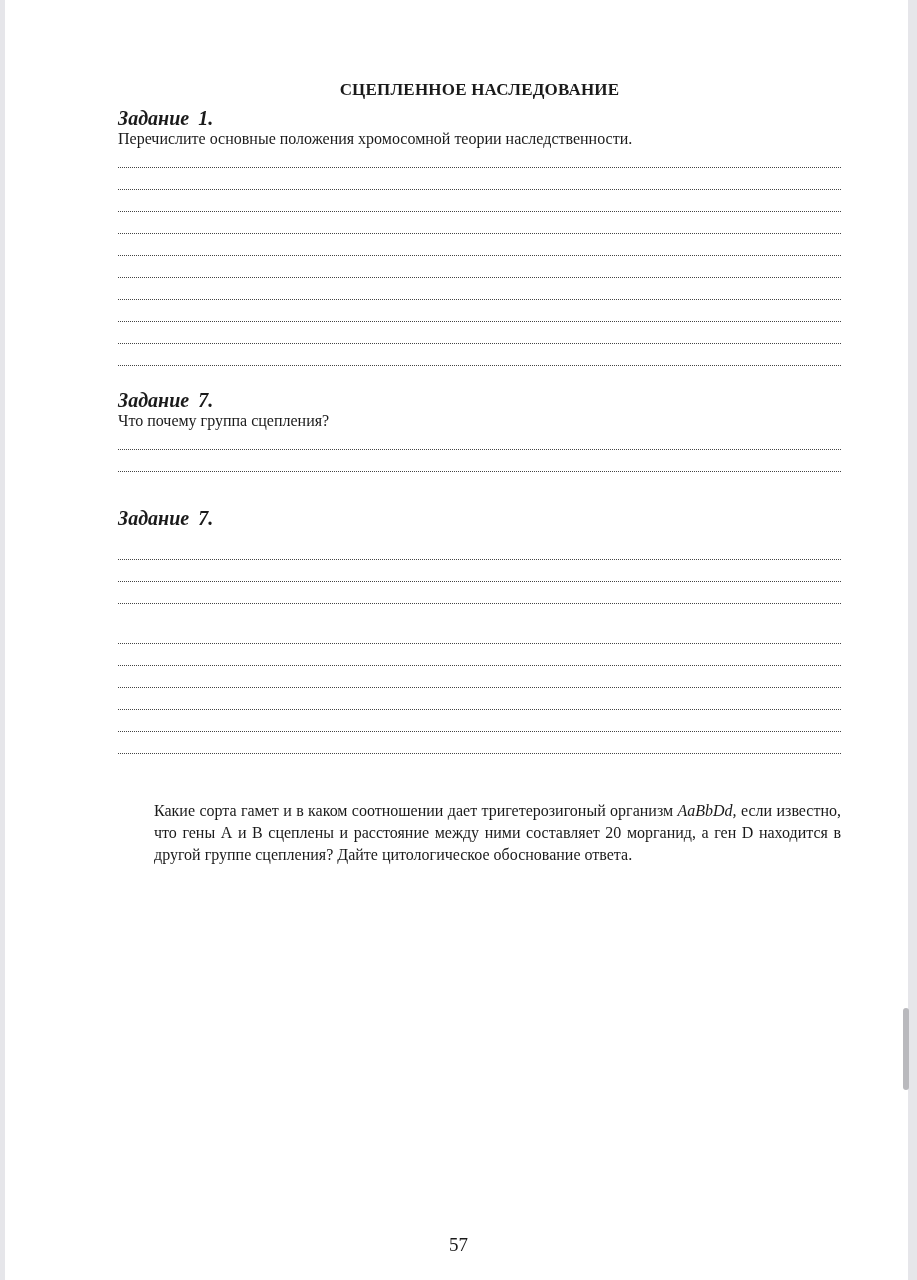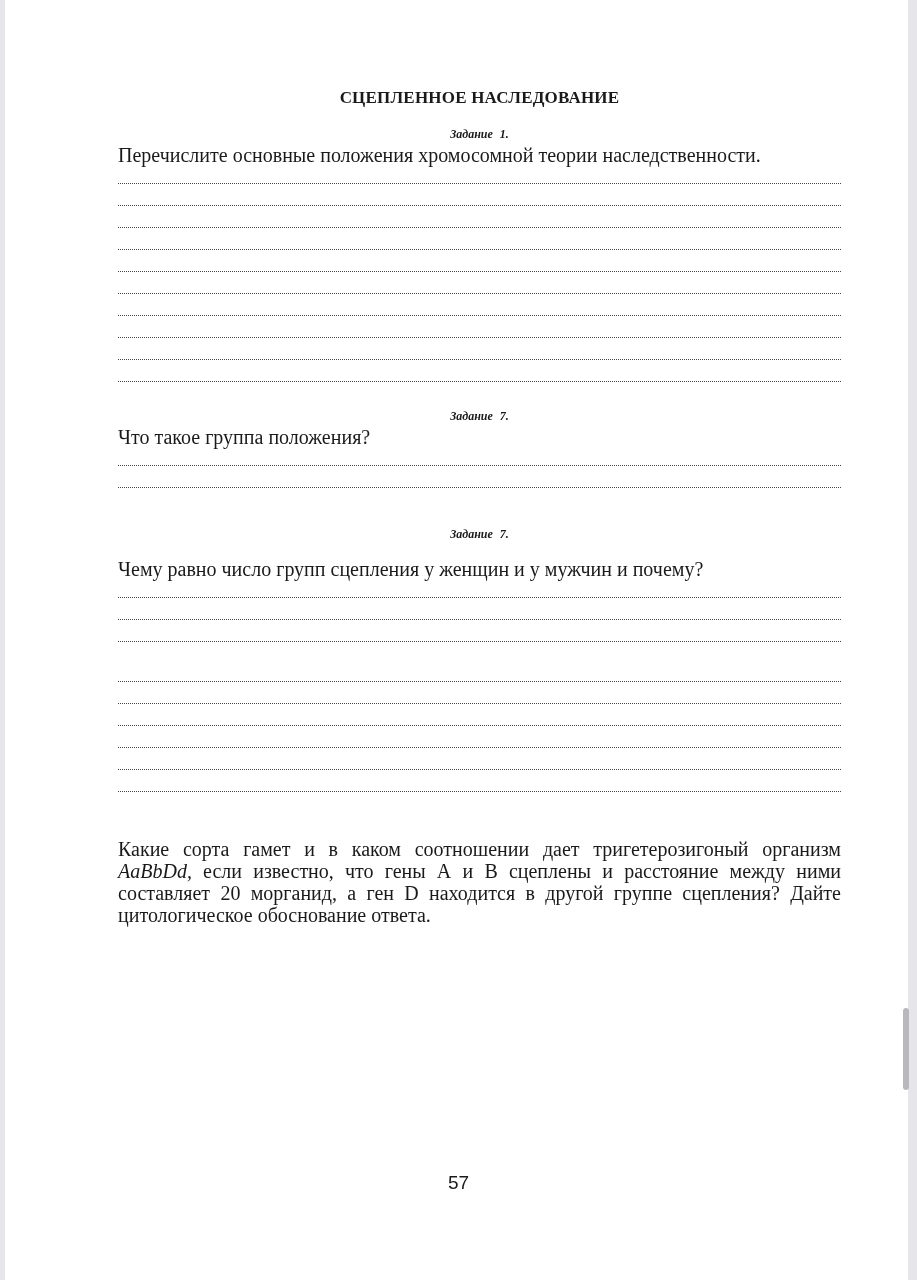--- a/index.html
+++ b/index.html
@@ -10,45 +10,45 @@
   .page {
     position: absolute; left: 5px; top: 0; width: 903px; height: 1280px;
     background: #ffffff;
   }
   .content {
     position: absolute; left: 113px; top: 72px; width: 723px;
     font-family: "Liberation Serif", serif; color: #1a1a1a;
   }
   .title {
     text-align: center; font-weight: bold; font-size: 17px;
-    margin: 12px; height: 28px; line-height: 28px; letter-spacing: 0.2px;
+    margin: 4px; height: 28px; line-height: 28px; letter-spacing: 0.2px;
   }
   .task-heading {
-    text-align: center; font-style: italic; font-weight: bold; font-size: 12px;
+    text-align: left; font-style: italic; font-weight: bold; font-size: 20px;
     line-height: 20px; margin: 0; word-spacing: 4px;
   }
   .task-question {
-    font-size: 20px; line-height: 22px; margin: 0;
+    font-size: 16px; line-height: 22px; margin: 0;
   }
-  .task-question.justify { text-align: justify; }
+  .task-question.justify { text-align: justify; margin-left: 36px; }
   .answer-line {
     height: 22px; position: relative;
   }
   .answer-line::after {
     content: ""; position: absolute; left: 0; right: 0; bottom: 4px;
     border-bottom: 1.5px dotted #444;
   }
   .gene { font-style: italic; }
   .scrollbar {
     position: absolute; left: 903px; top: 1008px; width: 6px; height: 82px;
     background: #b9b9bd; border-radius: 3px;
   }
   .page-number {
-    position: absolute; left: 0; width: 917px; top: 1172px;
-    text-align: center; font-family: Liberation Sans, sans-serif; font-size: 19px; color: #1a1a1a;
+    position: absolute; left: 0; width: 917px; top: 1234px;
+    text-align: center; font-family: Liberation Serif, serif; font-size: 19px; color: #1a1a1a;
   }
 </style>
 </head>
 <body>
 
 <div class="page">
   <div class="content">
     <h1 class="title">СЦЕПЛЕННОЕ НАСЛЕДОВАНИЕ</h1>
 
     <section>
@@ -65,33 +65,32 @@
           <div class="answer-line"></div>
           <div class="answer-line"></div>
           <div class="answer-line"></div>
         </div>
     </section>
 
     <div style="height:20px"></div>
 
     <section>
       <h2 class="task-heading">Задание  7.</h2>
-      <p class="task-question">Что такое группа положения?</p>
+      <p class="task-question">Что почему группа сцепления?</p>
       <div class="answer-lines">
           <div class="answer-line"></div>
           <div class="answer-line"></div>
         </div>
     </section>
 
     <div style="height:32px"></div>
 
     <section>
       <h2 class="task-heading">Задание  7.</h2>
       <div style="height:14px"></div>
-      <p class="task-question">Чему равно число групп сцепления у женщин и у мужчин и почему?</p>
       <div class="answer-lines">
           <div class="answer-line"></div>
           <div class="answer-line"></div>
           <div class="answer-line"></div>
         </div>
     </section>
 
     <div style="height:18px"></div>
 
     <section>

